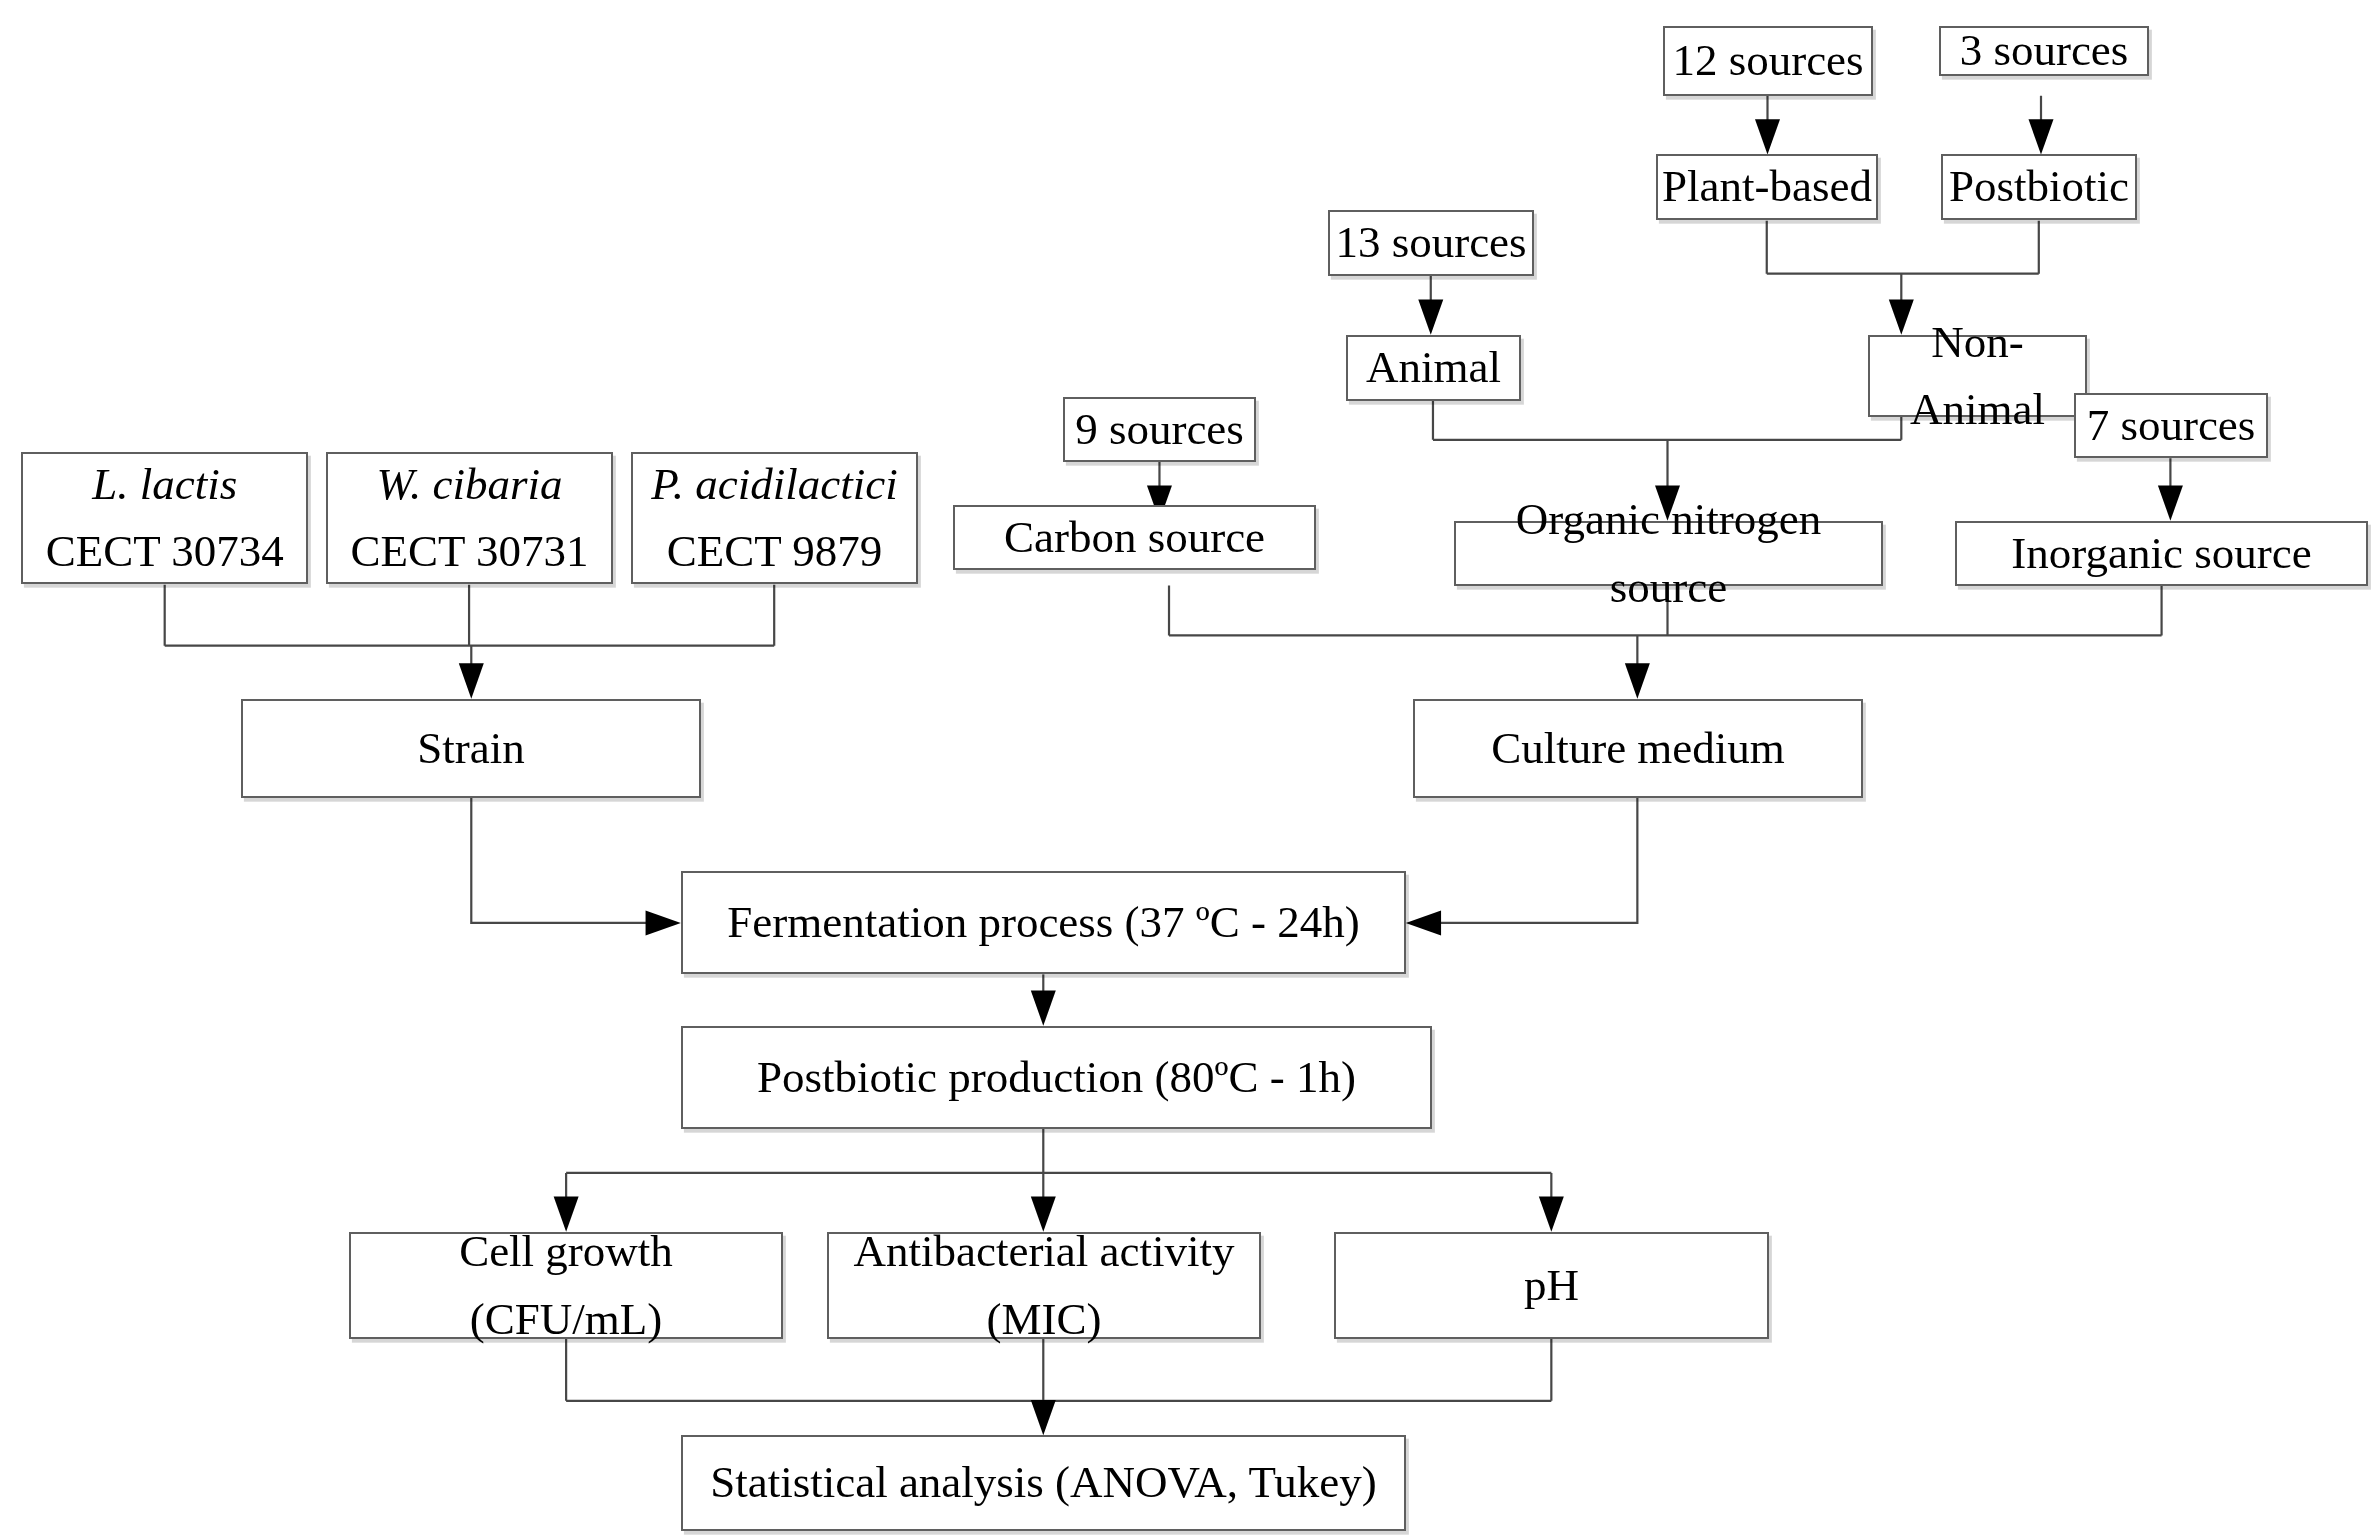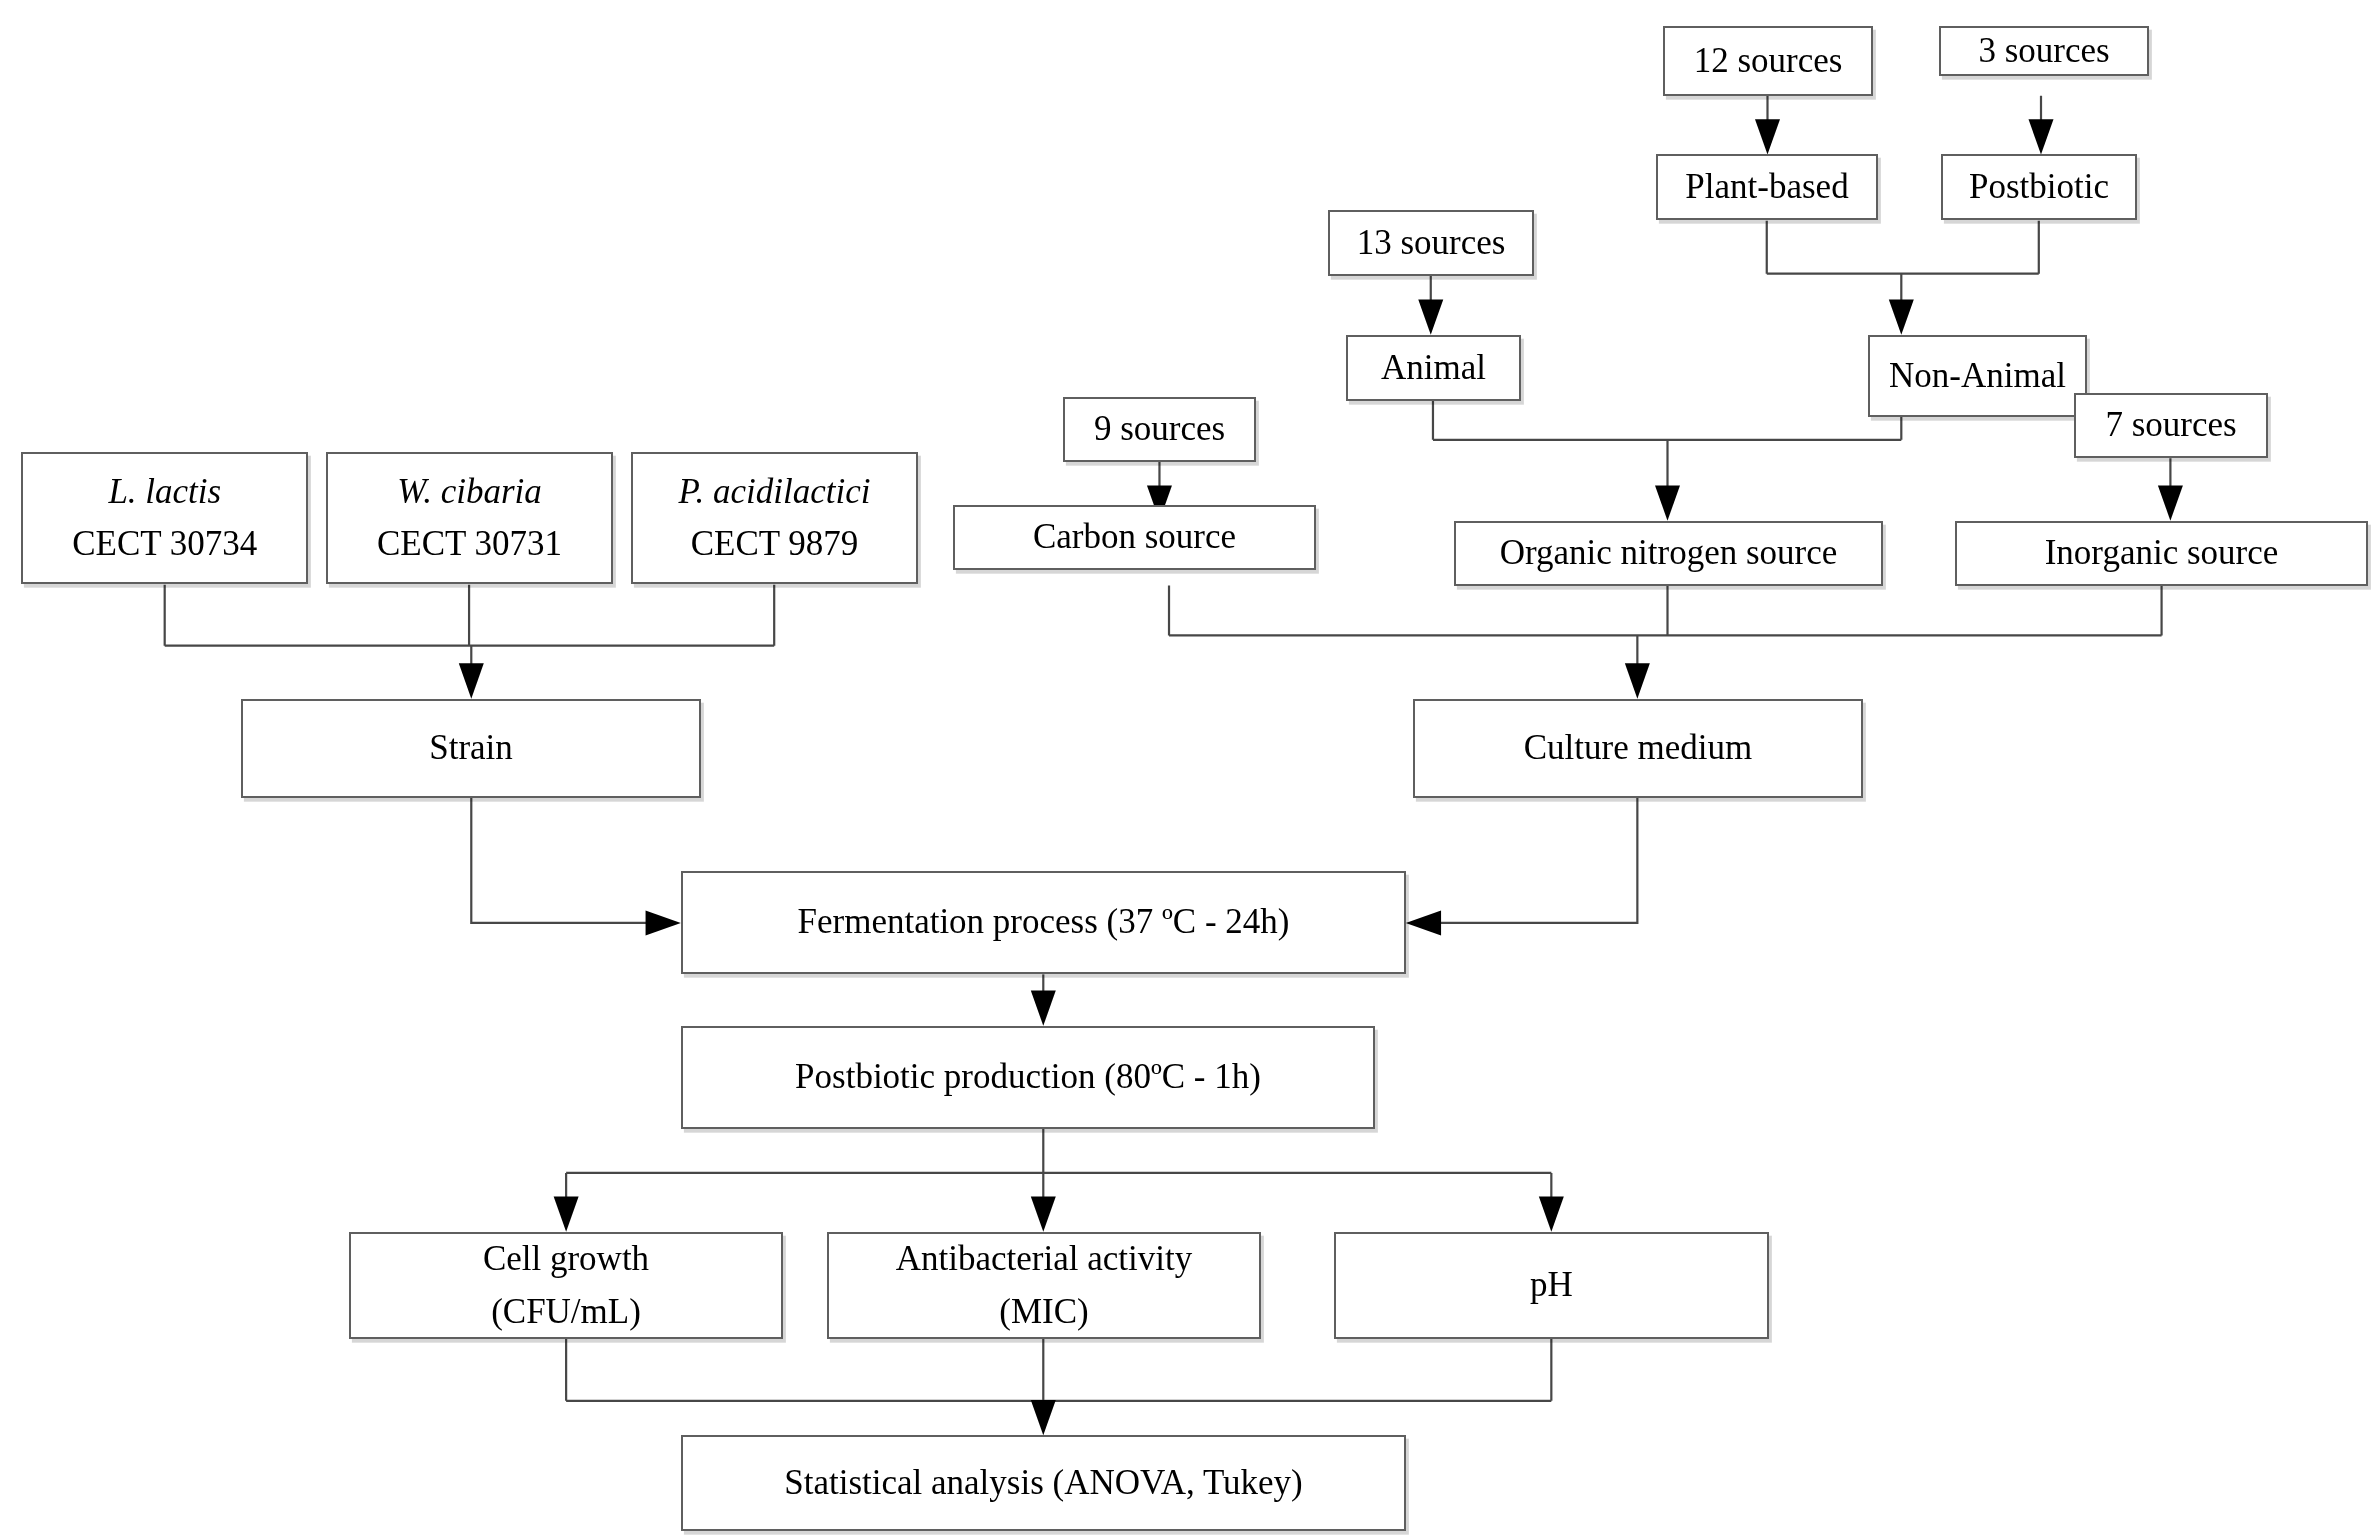--- a/index.html
+++ b/index.html
@@ -35,21 +35,21 @@
     position: absolute;
     box-sizing: border-box;
     background: #ffffff;
     border: 2.2px solid #5f5f5f;
     box-shadow: 2.9px 3.7px 0 rgba(0,0,0,0.16);
     display: flex;
     flex-direction: column;
     align-items: center;
     justify-content: center;
     text-align: center;
-    font-size: 35px;
+    font-size: 45px;
     line-height: 1.5;
   }
   .node .italic { font-style: italic; font-family: Liberation Serif, serif; }
 </style>
 </head>
 <body>
 
 <div class="stage">
 
   <svg class="wires" viewBox="0 0 3233 2090" aria-hidden="true">
@@ -167,21 +167,21 @@
   <div class="node" style="left:241px;top:699px;width:460px;height:99px">
     <span>Strain</span>
   </div>
   <div class="node" style="left:1413px;top:699px;width:450px;height:99px">
     <span>Culture medium</span>
   </div>
 
   <div class="node" style="left:681px;top:871px;width:725px;height:103px">
     <span>Fermentation process (37 ºC - 24h)</span>
   </div>
-  <div class="node" style="left:681px;top:1026px;width:694px;height:103px">
+  <div class="node" style="left:681px;top:1026px;width:751px;height:103px">
     <span>Postbiotic production (80ºC - 1h)</span>
   </div>
 
   <div class="node" style="left:349px;top:1232px;width:434px;height:107px">
     <span>Cell growth</span>
     <span>(CFU/mL)</span>
   </div>
   <div class="node" style="left:827px;top:1232px;width:434px;height:107px">
     <span>Antibacterial activity</span>
     <span>(MIC)</span>

